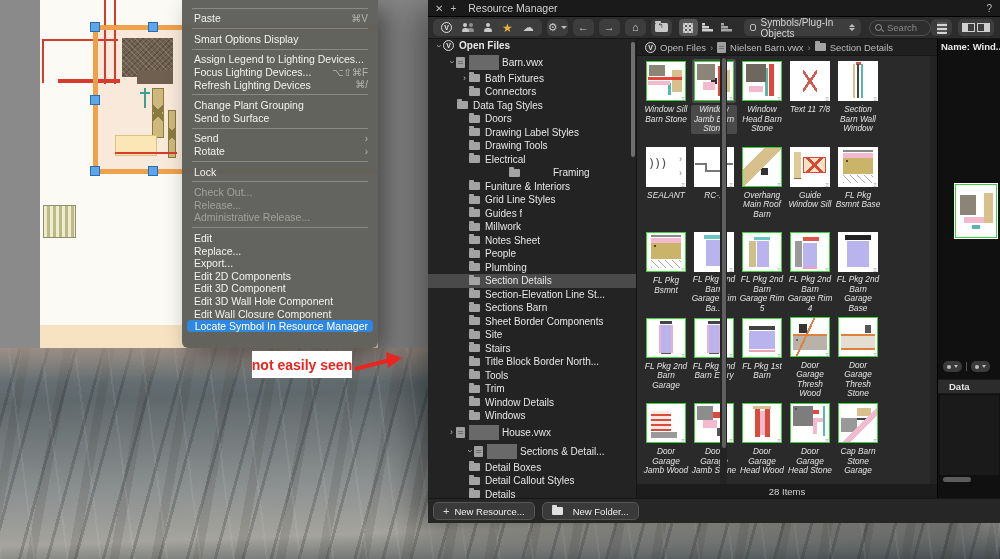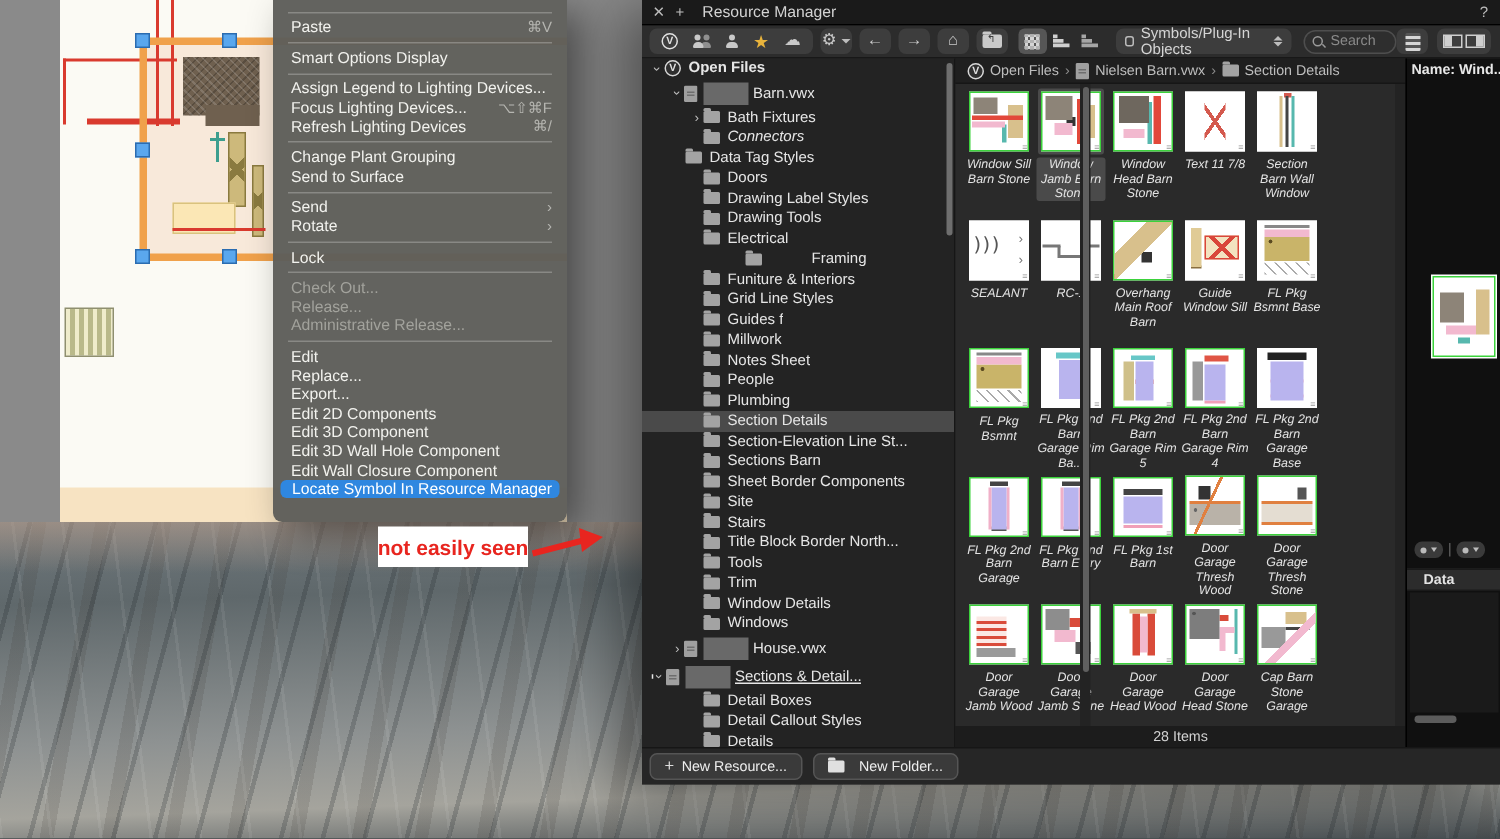--- a/index.html
+++ b/index.html
@@ -428,21 +428,21 @@
         <span class="t-disc open">›</span>
         <span class="i-file"></span>
         <span class="redact"></span>
         <span class="t-label">Barn.vwx</span>
       </div>
       <div class="t-row" style="padding-left: 32px;">
         <span class="t-disc">›</span>
         <span class="i-folder"></span>
         <span class="t-label">Bath Fixtures</span>
       </div>
-      <div class="t-row" style="padding-left: 32px; font-style: italic;">
+      <div class="t-row" style="padding-left: 32px;">
         <span class="t-disc"></span>
         <span class="i-folder"></span>
         <span class="t-label">Connectors</span>
       </div>
       <div class="t-row" style="padding-left: 20px;">
         <span class="t-disc"></span>
         <span class="i-folder"></span>
         <span class="t-label">Data Tag Styles</span>
       </div>
       <div class="t-row" style="padding-left: 32px;">
@@ -458,21 +458,21 @@
       <div class="t-row" style="padding-left: 32px;">
         <span class="t-disc"></span>
         <span class="i-folder"></span>
         <span class="t-label">Drawing Tools</span>
       </div>
       <div class="t-row" style="padding-left: 32px;">
         <span class="t-disc"></span>
         <span class="i-folder"></span>
         <span class="t-label">Electrical</span>
       </div>
-      <div class="t-row" style="padding-left: 32px; gap: 28px;">
+      <div class="t-row" style="padding-left: 44px; gap: 28px;">
         <span class="t-disc"></span>
         <span class="i-folder"></span>
         <span class="t-label">Framing</span>
       </div>
       <div class="t-row" style="padding-left: 32px;">
         <span class="t-disc"></span>
         <span class="i-folder"></span>
         <span class="t-label">Funiture &amp; Interiors</span>
       </div>
       <div class="t-row" style="padding-left: 32px;">
@@ -559,21 +559,21 @@
         <span class="t-disc"></span>
         <span class="i-folder"></span>
         <span class="t-label">Windows</span>
       </div>
       <div class="t-row tall" style="padding-left: 19px;">
         <span class="t-disc">›</span>
         <span class="i-file"></span>
         <span class="redact"></span>
         <span class="t-label">House.vwx</span>
       </div>
-      <div class="t-row tall" style="padding-left: 7px; text-decoration: underline;">
+      <div class="t-row tall" style="padding-left: 37px;">
         <span class="t-disc open">›</span>
         <span class="i-file"></span>
         <span class="redact"></span>
         <span class="t-label">Sections &amp; Detail...</span>
       </div>
       <div class="t-row" style="padding-left: 32px;">
         <span class="t-disc"></span>
         <span class="i-folder"></span>
         <span class="t-label">Detail Boxes</span>
       </div>

